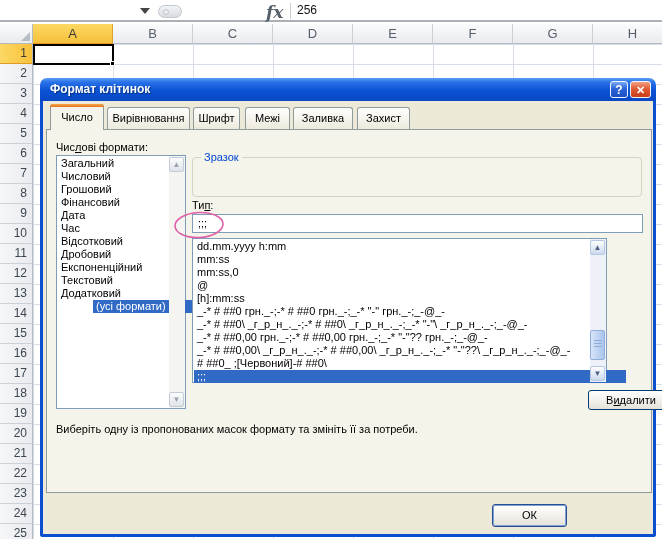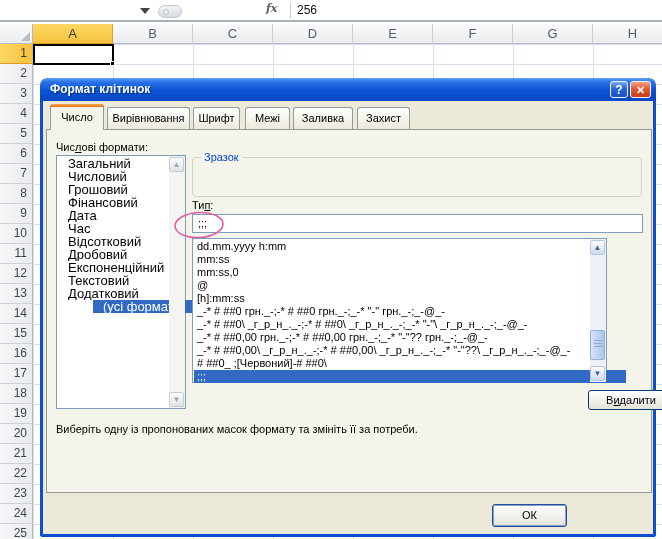--- a/index.html
+++ b/index.html
@@ -5,21 +5,21 @@
   html,body{margin:0;padding:0;background:#fff;}
   *{box-sizing:border-box;font-family:"Liberation Sans",sans-serif;}
   #stage{position:relative;width:662px;height:539px;overflow:hidden;background:#fff;}
 
   
   #formula-strip{position:absolute;left:0;top:0;width:662px;height:22px;background:#fff;border-bottom:2px solid #aab0b8;}
   #name-box{position:absolute;left:0;top:0;width:130px;height:22px;font-size:12px;color:#222;text-align:center;line-height:21px;margin-top:24px;}
   #name-dd{position:absolute;left:140px;top:8px;width:0;height:0;border-left:5px solid transparent;border-right:5px solid transparent;border-top:6px solid #444;}
   #splitter-pill{position:absolute;left:158px;top:5px;width:24px;height:13px;border-radius:7px 7px 7px 7px;background:linear-gradient(180deg,#f2f4f6,#d8dce1);border:1px solid #c2c7ce;}
   #splitter-pill i{position:absolute;left:4px;top:3px;width:6px;height:6px;border-radius:50%;background:#eceef1;border:1px solid #bfc4ca;}
-  #fx{position:absolute;left:266px;top:2px;width:22px;height:18px;font-family:"DejaVu Serif",serif;font-style:italic;font-weight:bold;font-size:11px;color:#55606b;}
+  #fx{position:absolute;left:266px;top:2px;width:22px;height:18px;font-family:"DejaVu Serif",serif;font-style:italic;font-weight:bold;font-size:17px;color:#55606b;}
   #fx-sep{position:absolute;left:290px;top:3px;width:1px;height:16px;background:#c9ced4;}
   #formula-value{position:absolute;left:297px;top:0;height:22px;line-height:21px;font-size:12px;color:#111;}
 
   #col-headers{position:absolute;left:33px;top:24px;height:20px;display:flex;}
   .col-h{width:80px;height:20px;text-align:center;line-height:20px;font-size:13px;color:#55606e;background:linear-gradient(180deg,#fafbfc,#e9ebee);border-right:1px solid #ccd1d7;border-bottom:1px solid #b4bac2;}
   .col-h.sel{background:linear-gradient(180deg,#fcd863,#f7c13c);color:#3a3a3a;border-right:1px solid #dba32c;border-bottom:1px solid #e09a26;}
   #corner-box{position:absolute;left:0;top:24px;width:33px;height:20px;background:linear-gradient(180deg,#fafbfc,#e9ebee);border-right:1px solid #b4bac2;border-bottom:1px solid #b4bac2;}
   #corner-box b{position:absolute;right:2px;bottom:2px;width:0;height:0;border-left:9px solid transparent;border-bottom:9px solid #b8bec6;}
   #row-headers{position:absolute;left:0;top:44px;width:33px;}
   .row-h{width:33px;height:20px;font-size:12px;color:#3c4650;text-align:right;padding-right:5px;line-height:19px;background:linear-gradient(90deg,#f6f7f9,#e9ebee);border-right:1px solid #b4bac2;border-bottom:1px solid #ccd1d7;}
@@ -42,21 +42,21 @@
   #btn-close{left:590px;width:21px;background:linear-gradient(180deg,#f2a088 0%,#e05b34 45%,#c73e17 100%);font-size:11px;}
 
   .tab{position:absolute;top:29px;height:23px;background:linear-gradient(180deg,#fefefe,#ece9da);border:1px solid #919b9c;border-bottom:none;border-radius:3px 3px 0 0;text-align:center;font-size:11px;line-height:21px;color:#000;}
   .tab.active{top:26px;height:26px;background:#f5f4ea;line-height:24px;z-index:3;}
   .tab.active::before{content:"";position:absolute;left:-1px;right:-1px;top:-1px;height:3px;border-radius:3px 3px 0 0;background:linear-gradient(180deg,#f9a646,#e37422);}
 
   #tab-panel{position:absolute;left:6px;top:51px;width:606px;height:364px;background:#f5f4ea;border:1px solid #919b9c;z-index:2;}
 
   #nf-label{position:absolute;left:9px;top:11px;font-size:11px;color:#000;}
   #nf-list{position:absolute;left:9px;top:25px;width:130px;height:254px;background:#fff;border:1px solid #7f9db9;}
-  .nf-item{height:13px;line-height:13px;font-size:13px;padding-left:10px;width:111px;white-space:nowrap;overflow:hidden;color:#000;}
+  .nf-item{height:13px;line-height:13px;font-size:11px;padding-left:3px;width:111px;white-space:nowrap;overflow:hidden;color:#000;}
   .nf-item.sel{background:#316ac5;color:#fff;margin-left:35px;}
   #nf-items{position:absolute;left:1px;top:1px;}
   .vscroll{position:absolute;right:0px;top:0px;bottom:0px;width:16px;background:#f4f5f1;}
   .sb-btn{position:absolute;left:0px;width:15px;height:15px;border:1px solid #c5cbd4;border-radius:2px;background:linear-gradient(180deg,#fbfcfd,#dfe3e9);text-align:center;font-size:8px;line-height:14px;color:#9aa4b2;}
   .sb-up{top:1px;} .sb-down{bottom:1px;}
   .vscroll.blue{background:#eef1f8;}
   .vscroll.blue .sb-btn{border-color:#b5c7e2;background:linear-gradient(180deg,#fefefe,#ccd9ee);color:#4d6185;}
   #codes-thumb{position:absolute;left:0px;top:91px;width:15px;height:30px;border:1px solid #90aedc;border-radius:2px;background:linear-gradient(90deg,#d7e4f8,#aac4ec);}
   #codes-thumb i{position:absolute;left:3px;top:12px;width:8px;height:1px;background:#8fabd8;box-shadow:0 3px 0 #8fabd8,0 -3px 0 #8fabd8;}
 

